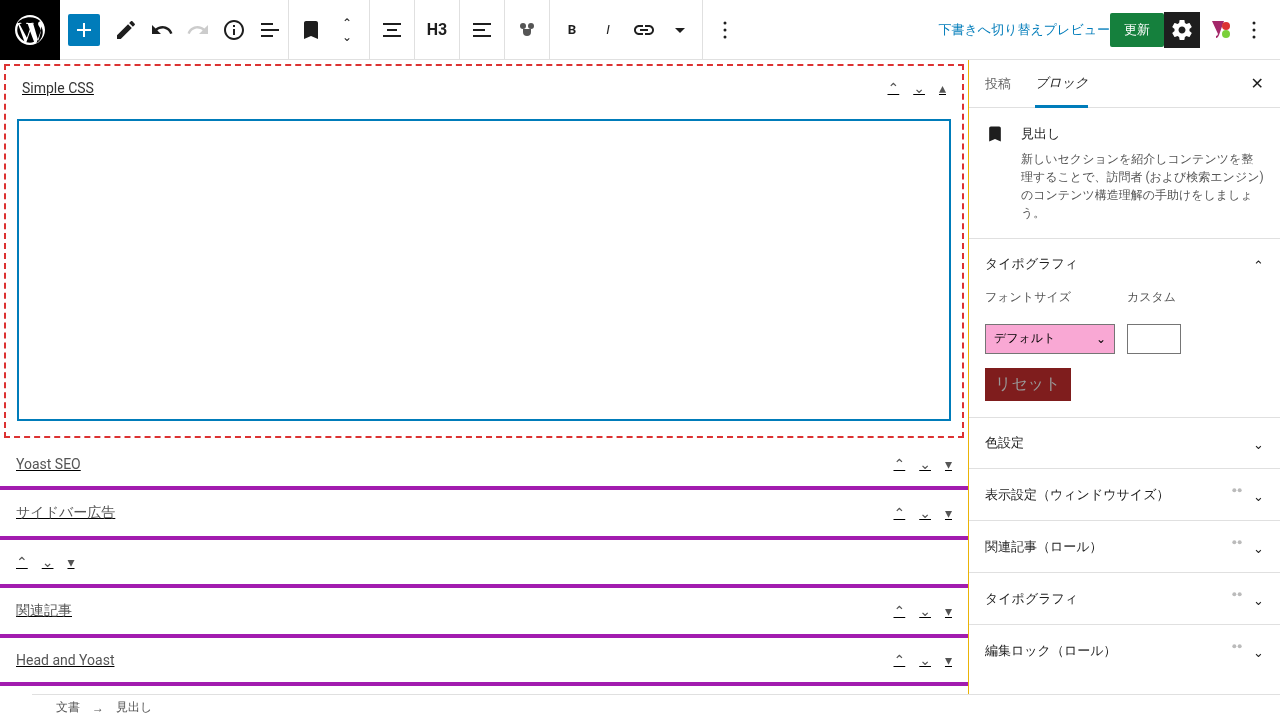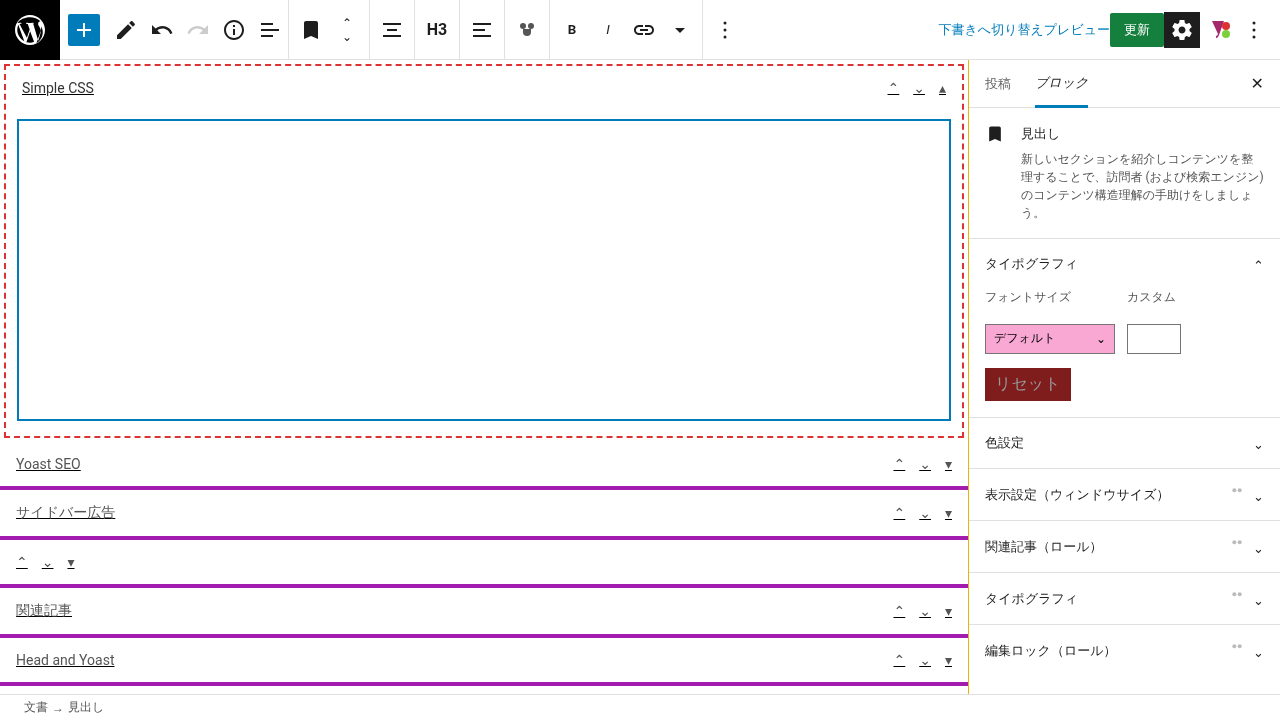--- a/index.html
+++ b/index.html
@@ -48,21 +48,21 @@
 .sb-block-info .title { font-size: 13px; color: #1e1e1e; margin-bottom: 6px; }
 .sb-section { border-top: 1px solid #e0e0e0; padding: 16px; }
 .sb-section-head { display: flex; align-items: flex-end; font-size: 13px; color: #1e1e1e; cursor: pointer; }
 .sb-section-head .spacer { flex: 1; }
 .sb-section-head .brain { margin-right: 8px; color: #bbb; }
 .sb-typo-body { margin-top: 16px; display: flex; gap: 12px; }
 .sb-field label { font-size: 12px; color: #555; display: block; margin-bottom: 18px; }
 .sb-select { width: 130px; height: 30px; border: 1px solid #757575; padding: 0 8px; font-size: 12px; background: #f9a8d4; display: flex; align-items: center; justify-content: space-between; }
 .sb-input { width: 54px; height: 30px; border: 1px solid #757575; padding: 0 6px; }
 .sb-reset { margin-top: 14px; background: #7f1d1d; border: none; padding: 6px 10px; font-size: 16px; color: #999; cursor: pointer; }
-.breadcrumb { height: 26px; border-top: 1px solid #e0e0e0; display: flex; align-items: center; padding: 0 24px; font-size: 12px; color: #555; gap: 4px; }
+.breadcrumb { height: 26px; border-top: 1px solid #e0e0e0; display: flex; align-items: center; padding: 0 24px; font-size: 12px; color: #555; gap: 12px; margin-left: 32px; }
 .editor::-webkit-scrollbar, .sidebar::-webkit-scrollbar { width: 17px; }
 .editor::-webkit-scrollbar-track, .sidebar::-webkit-scrollbar-track { background: #f1f1f1; }
 .editor::-webkit-scrollbar-thumb, .sidebar::-webkit-scrollbar-thumb { background: #c1c1c1; }
 .editor::-webkit-scrollbar-button, .sidebar::-webkit-scrollbar-button { height: 17px; background: #f1f1f1; }
 .brain-svg { width:16px; height:16px; fill:#bbb; }
 </style>
 </head>
 <body>
 
 <div class="topbar">

